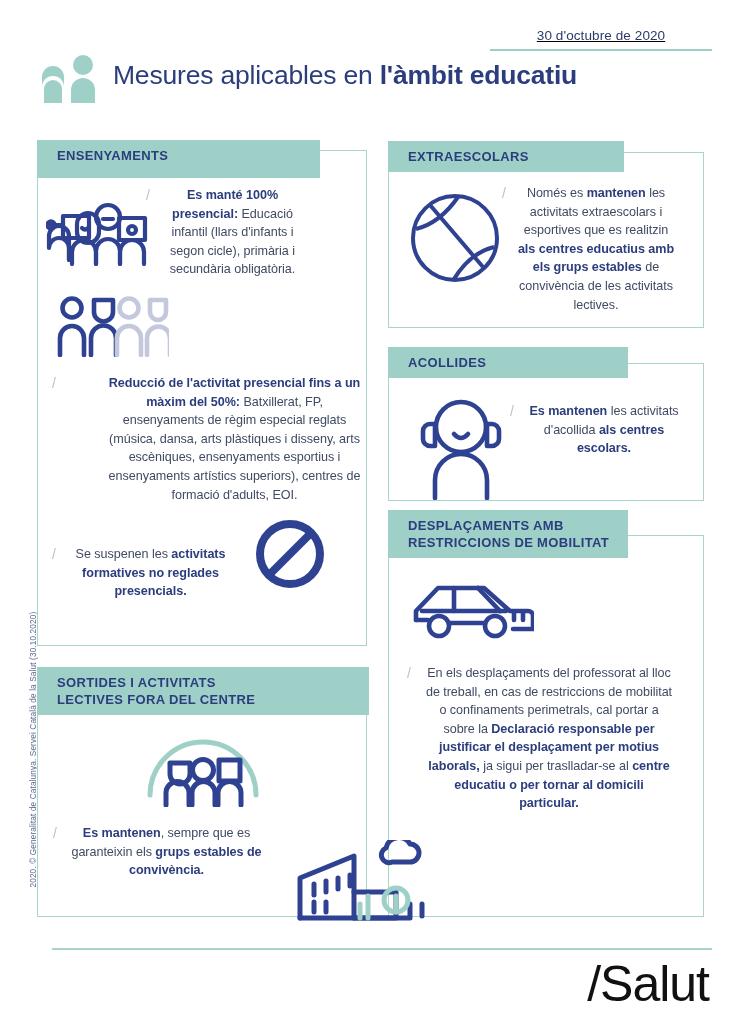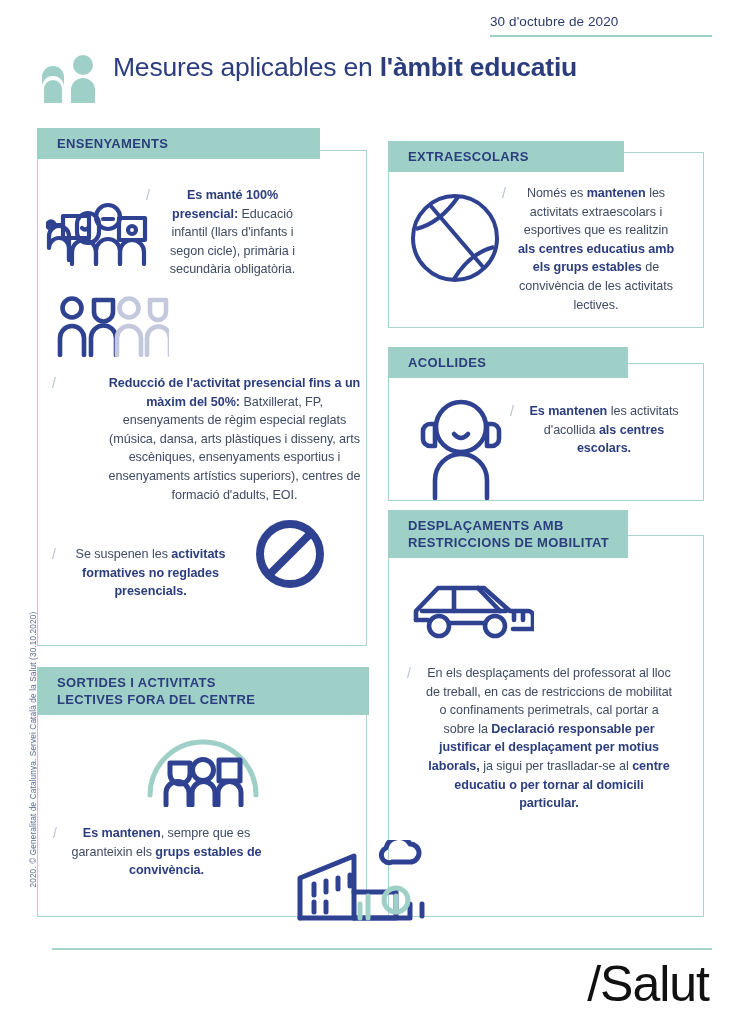--- a/index.html
+++ b/index.html
@@ -6,34 +6,35 @@
   html, body {
     width: 741px; height: 1024px;
     background: #ffffff;
     font-family: "Liberation Sans", sans-serif;
     overflow: hidden;
   }
   .page { position: relative; width: 741px; height: 1024px; background: #fff; }
 
   
   .date-wrap {
-    position: absolute; right: 29px; top: 14px;
-    text-align: left;
+    position: absolute; right: 29px; top: 28px;
+    text-align: center;
+    text-decoration: underline;
   }
   .date-text {
     font-size: 13.5px; color: #2a3a6b; font-weight: 400;
     letter-spacing: .1px; line-height: 16px;
   }
   .date-rule {
     margin-top: 5px; height: 2px; width: 222px; background: #9ecfc7;
   }
 
   .logo-people { position: absolute; left: 40px; top: 55px; width: 62px; height: 58px; }
   .title {
-    position: absolute; left: 113px; top: 52px;
+    position: absolute; left: 113px; top: 60px;
     font-size: 26.5px; color: #2b3d7d; font-weight: 400;
     letter-spacing: -.2px; white-space: nowrap;
   }
   .title b { font-weight: 700; }
 
   
   .vcredit {
     position: absolute; left: -132px; top: 718px;
     width: 330px; transform: rotate(-90deg);
     font-size: 8.2px; color: #5a6a8c; letter-spacing: .15px;
@@ -99,21 +100,21 @@
     </svg>
   </div>
 
   <div class="title">
     <span>Mesures aplicables en </span><b>l'àmbit educatiu</b>
   </div>
 
   <div class="vcredit">2020. © Generalitat de Catalunya. Servei Català de la Salut (30.10.2020)</div>
 
   <div class="card" style="left:37px; top:150px; width:330px; height:496px;"></div>
-  <div class="band" style="left:37px; top:128px; width:283px; height:31px;">ENSENYAMENTS</div>
+  <div class="band" style="left:37px; top:140px; width:283px; height:38px;">ENSENYAMENTS</div>
 
   <div class="icon" style="left:46px; top:194px;">
     <svg width="106" height="72" viewBox="0 0 106 72" fill="none" stroke="#2f4291" stroke-width="4.2" stroke-linecap="round" stroke-linejoin="round">
       <rect x="17" y="22" width="26" height="22"></rect>
       <path d="M5 31 h12"></path>
         <circle cx="5" cy="31" r="3.6"></circle>
       <path d="M3 42 v12 a10 10 0 0 1 20 0 v12" stroke-width="4.2"></path>
       <path d="M3 42 a10 10 0 0 1 20 0 v24" fill="none"></path>
       <path d="M31 30 a11 11 0 0 1 22 0 v8 a11 11 0 0 1 -22 0 z"></path>
       <path d="M36 34 q3 3 6 0"></path>

